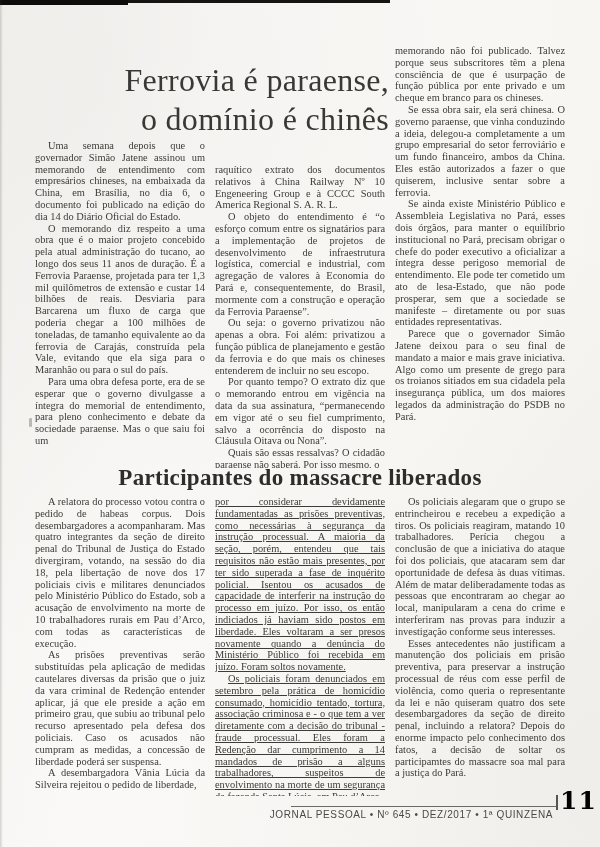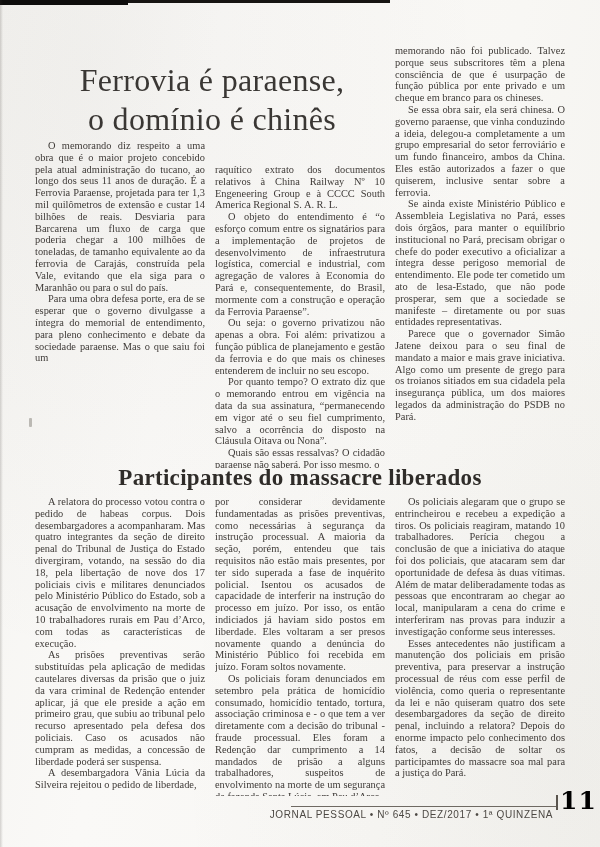--- a/index.html
+++ b/index.html
@@ -14,21 +14,21 @@
   
   .scan-topline{position:absolute;top:0;left:0;width:390px;height:3px;background:#161412;}
   .scan-topline-thick{position:absolute;top:0;left:0;width:128px;height:5px;background:#0e0d0c;}
   .scan-leftedge{position:absolute;top:0;left:0;width:3px;height:100%;
     background:linear-gradient(to right, rgba(60,54,48,0.20), rgba(60,54,48,0));}
   .scan-speck{position:absolute;left:29px;top:418px;width:3px;height:9px;background:#8d8881;opacity:.55;border-radius:1px;}
 
   
   .headline-1{
     position:absolute;left:35px;top:40px;width:354px;
-    text-align:center;color:#3a3734;
+    text-align:right;color:#3a3734;
     font-family:"Liberation Serif", serif;font-weight:400;
     font-size:32px;line-height:39px;letter-spacing:.3px;
   }
 
   
   .headline-2{
     position:absolute;left:35px;top:445px;width:530px;
     text-align:center;color:#2f2c29;
     font-family:Liberation Serif, serif;font-weight:700;
     font-size:23px;line-height:28px;letter-spacing:.3px;
@@ -39,21 +39,21 @@
     position:absolute;width:170px;overflow:hidden;
     text-align:justify;color:#3e3a37;
     font-size:10.4px;line-height:11.8px;
   }
   .col p{margin:0;text-indent:13px;}
   .col p.cont{text-indent:0;}
   .a1c1{left:35px; top:140px;height:304px;}
   .a1c2{left:215px;top:140px;height:304px;margin-top:24px;}
   .a1c3{left:395px;top:45px; height:400px;}
   .a2c1{left:35px; top:496px;height:300px;}
-  .a2c2{left:215px;top:496px;height:300px;}
+  .a2c2{left:215px;top:496px;height:300px;text-decoration:underline;}
   .a2c3{left:395px;top:496px;height:300px;}
 
   
   .footer-rule{position:absolute;left:291px;top:806px;width:266px;height:1px;background:#6e6962;}
   .footer-tick{position:absolute;left:556px;top:795px;width:2px;height:15px;background:#59544d;}
   .footer-credit{
     position:absolute;left:240px;top:809px;width:313px;text-align:right;
     font-family:"Liberation Sans", sans-serif;
     font-size:10px;letter-spacing:.6px;color:#4c4843;white-space:nowrap;
   }
@@ -70,20 +70,21 @@
 <div class="scan-topline-thick"></div>
 <div class="scan-leftedge"></div>
 <div class="scan-speck"></div>
 
 <h1 class="headline-1">
   <span>Ferrovia é paraense,</span><br>
   <span>o domínio é chinês</span>
 </h1>
 
 <div class="col a1c1">
+  <p>Uma semana depois que o governador Simão Jatene assinou um memorando de entendimento com empresários chineses, na embaixada da China, em Brasília, no dia 6, o documento foi publicado na edição do dia 14 do Diário Oficial do Estado.</p>
   <p>O memorando diz respeito a uma obra que é o maior projeto concebido pela atual administração do tucano, ao longo dos seus 11 anos de duração. É a Ferrovia Paraense, projetada para ter 1,3 mil quilômetros de extensão e custar 14 bilhões de reais. Desviaria para Barcarena um fluxo de carga que poderia chegar a 100 milhões de toneladas, de tamanho equivalente ao da ferrovia de Carajás, construída pela Vale, evitando que ela siga para o Maranhão ou para o sul do país.</p>
   <p>Para uma obra defesa porte, era de se esperar que o governo divulgasse a íntegra do memorial de entendimento, para pleno conhecimento e debate da sociedade paraense. Mas o que saiu foi um</p>
 </div>
 
 <div class="col a1c2">
   <p class="cont">raquítico extrato dos documentos relativos à China Railway Nº 10 Engeneering Group e à CCCC South America Regional S. A. R. L.</p>
   <p>O objeto do entendimento é “o esforço comum entre os signatários para a implementação de projetos de desenvolvimento de infraestrutura logística, comercial e industrial, com agregação de valores à Economia do Pará e, consequentemente, do Brasil, mormente com a construção e operação da Ferrovia Paraense”.</p>
   <p>Ou seja: o governo privatizou não apenas a obra. Foi além: privatizou a função pública de planejamento e gestão da ferrovia e do que mais os chineses entenderem de incluir no seu escopo.</p>
   <p>Por quanto tempo? O extrato diz que o memorando entrou em vigência na data da sua assinatura, “permanecendo em vigor até o seu fiel cumprimento, salvo a ocorrência do disposto na Cláusula Oitava ou Nona”.</p>
   <p>Quais são essas ressalvas? O cidadão paraense não saberá. Por isso mesmo, o</p>

